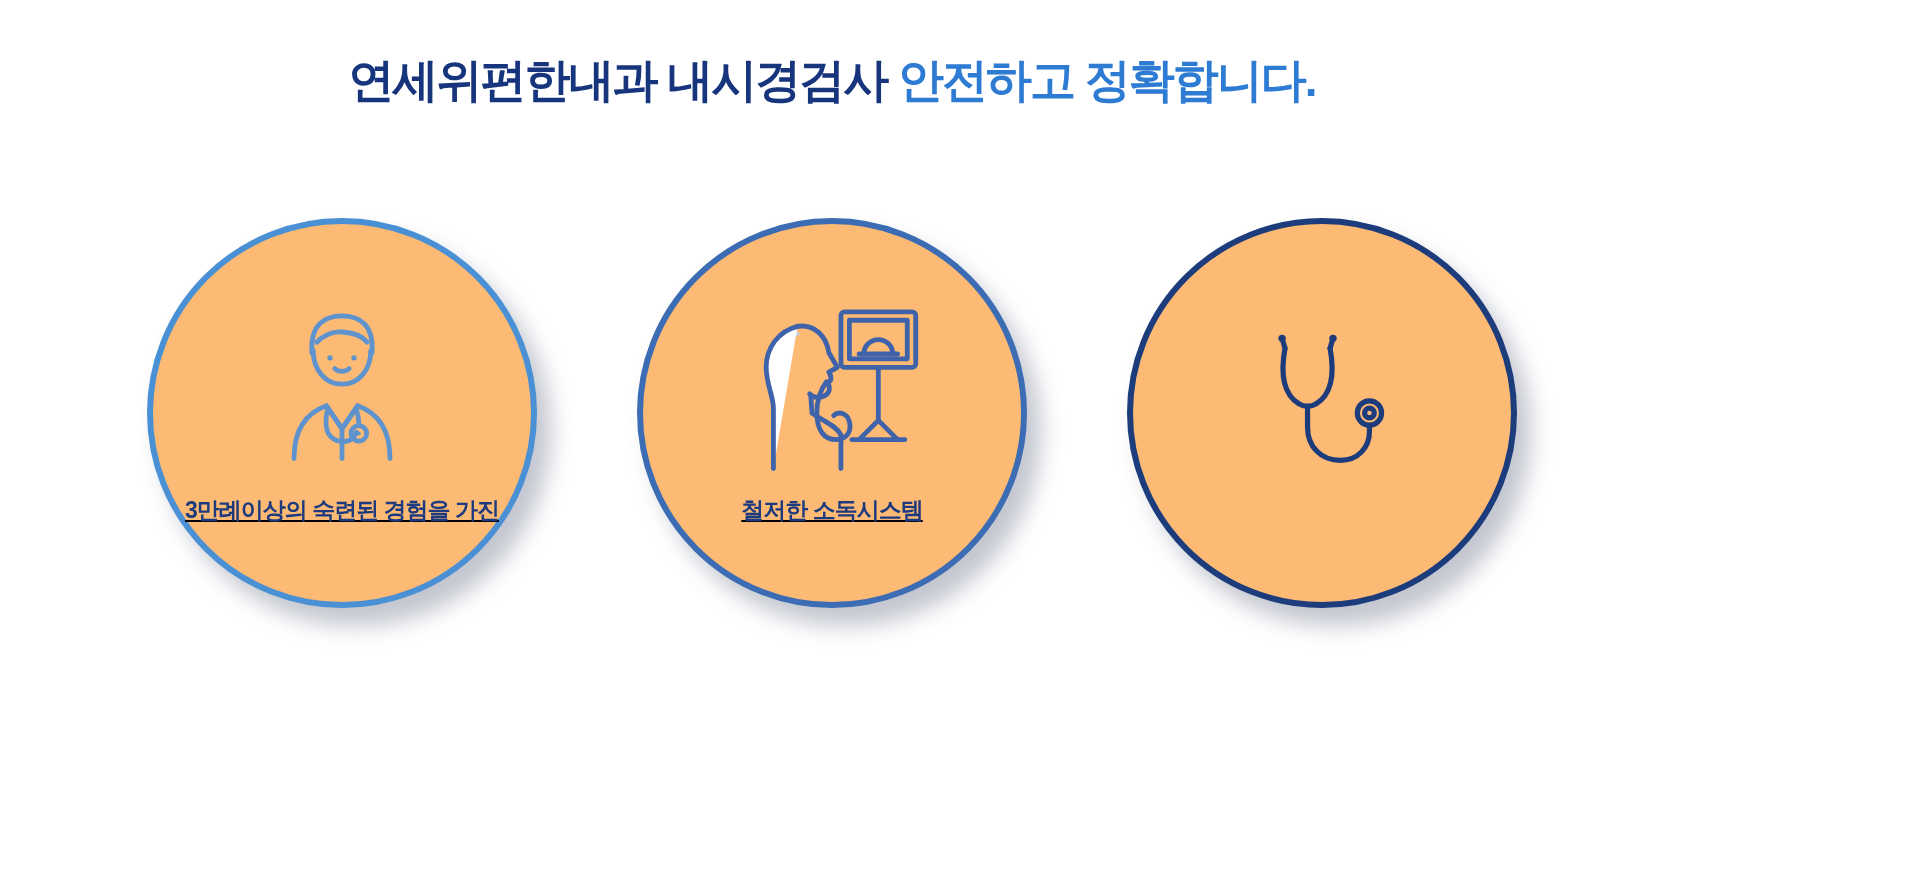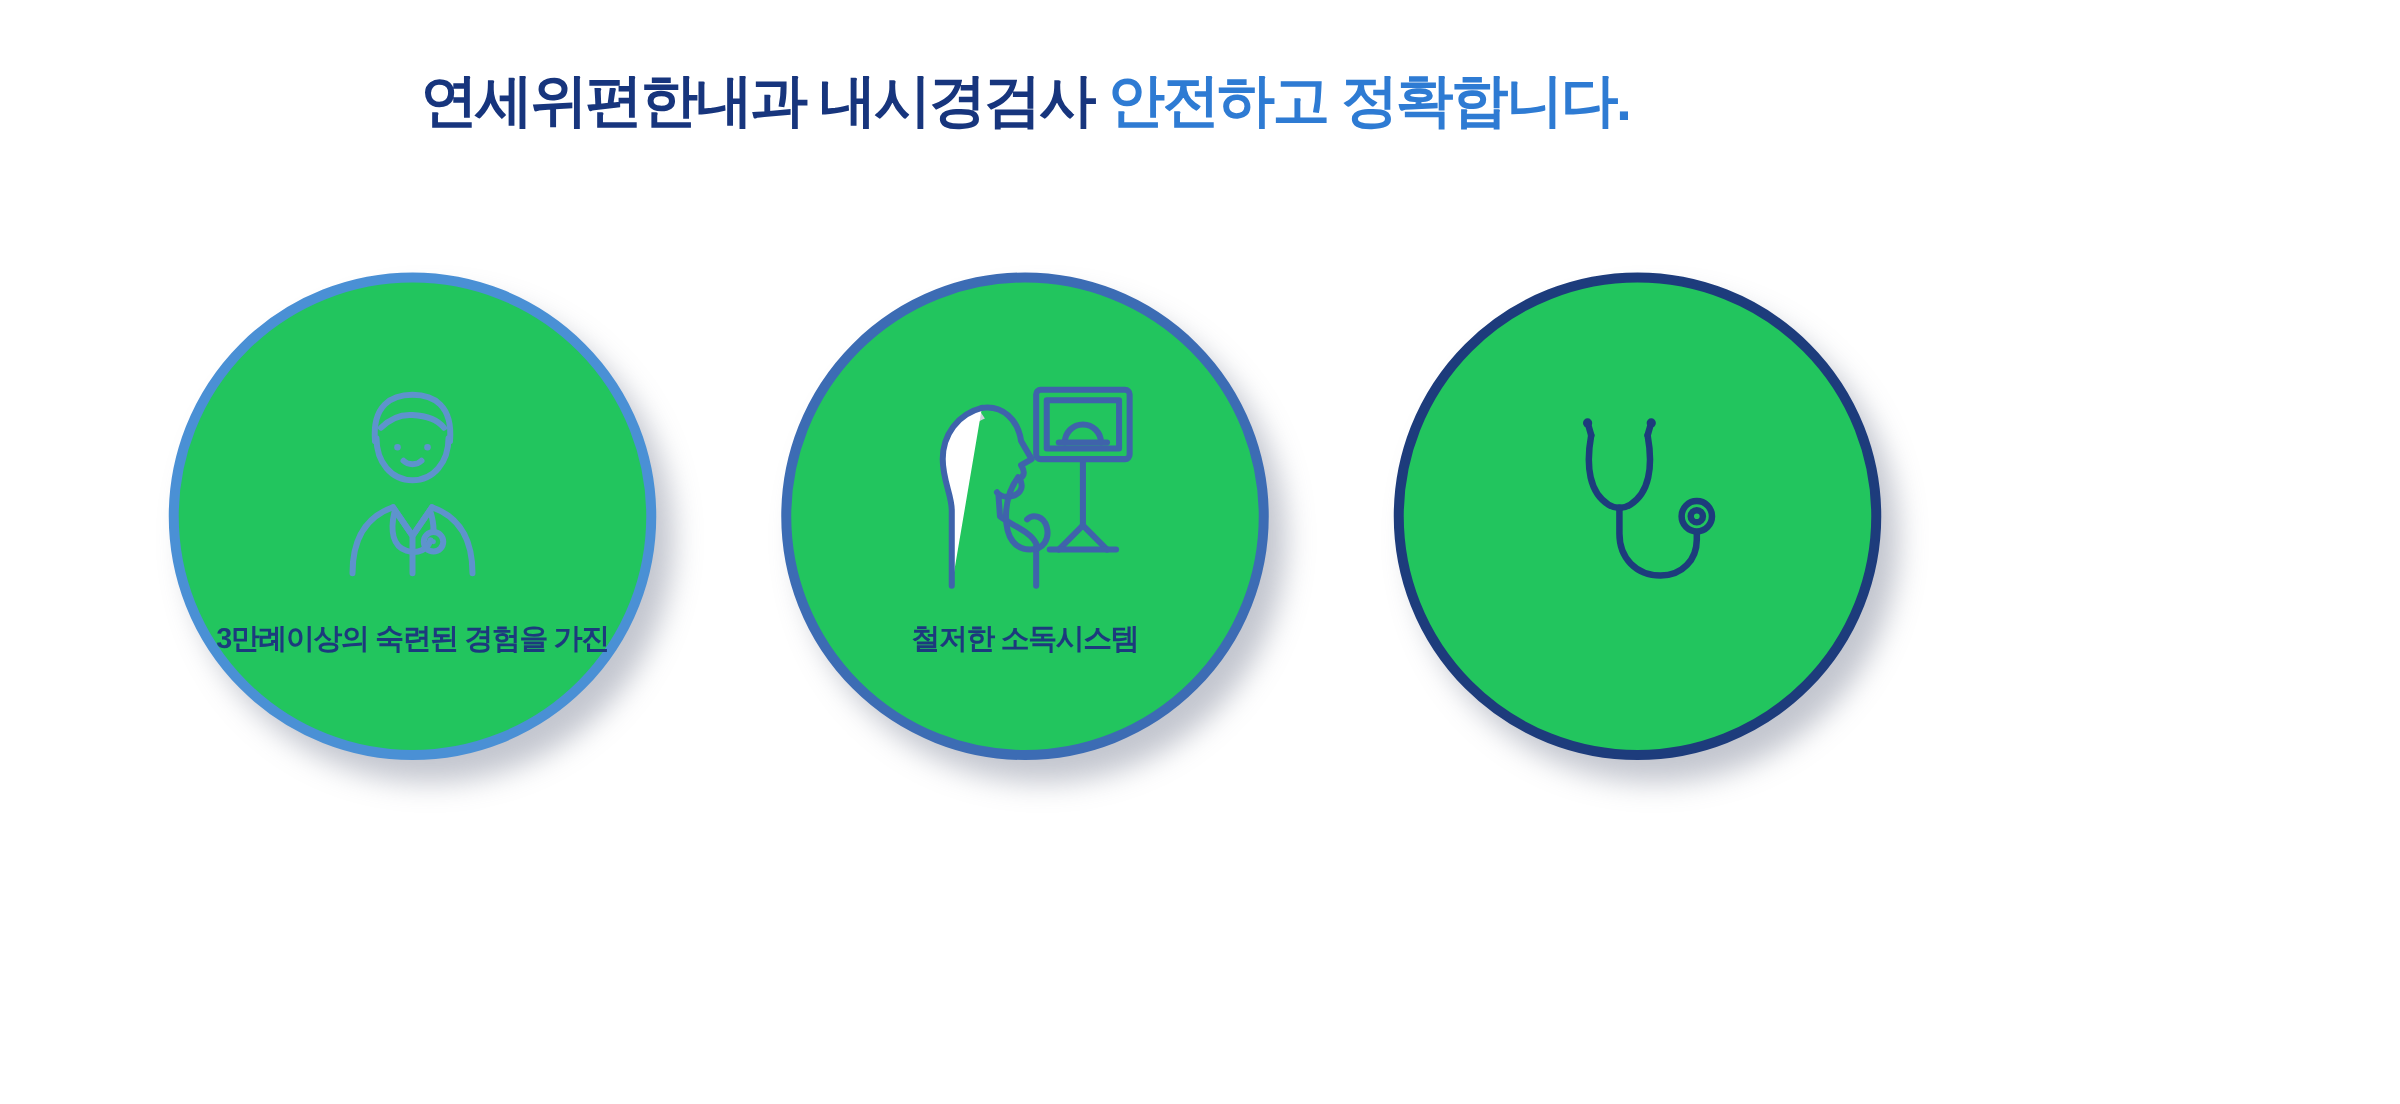--- a/index.html
+++ b/index.html
@@ -1,32 +1,32 @@
 <!DOCTYPE html>
 <html><head>
 <meta charset="utf-8">
 <style>
   * { margin:0; padding:0; box-sizing:border-box; }
   html,body { width:1920px; height:883px; background:#ffffff; overflow:hidden;
               font-family:"Liberation Sans","DejaVu Sans",sans-serif; }
   .page { width:1920px; height:883px; background:#ffffff; }
-  .content { width:1640px; margin:0; }
+  .content { width:1640px; margin:12px; }
 
   .title { text-align:center; margin-top:52px; font-size:46px; font-weight:800;
            letter-spacing:-2px; line-height:1.25; white-space:nowrap; }
   .t-main { color:#17357d; }
   .t-accent { color:#2e7bd3; }
 
   .cards { display:flex; justify-content:center; align-items:flex-start;
            gap:100px; margin-top:108px; }
 
-  .card { width:390px; height:390px; border-radius:50%; background:#22c55e;
-          border:8px solid #c2410c;
+  .card { width:390px; height:390px; border-radius:50%; background:#fdba74;
+          border:6px solid #c2410c;
           box-shadow:14px 18px 22px rgba(96,106,128,0.38);
-          display:flex; flex-direction:column; align-items:center; justify-content:center; }
+          display:flex; flex-direction:column; align-items:center; justify-content:center;text-decoration:underline; }
   .card-1 { border-color:#4a90d5; }
   .card-2 { border-color:#3c6cb4; }
   .card-3 { border-color:#1d3c7c; }
 
   .icon-wrap { height:180px; display:flex; align-items:center; justify-content:center; }
   .icon-1 { color:#5e93cd; }
   .icon-2 { color:#3f63ab; }
   .icon-3 { color:#1d3c7c; }
 
   .card-text { margin-top:14px; text-align:center; color:#1c3a7d;

